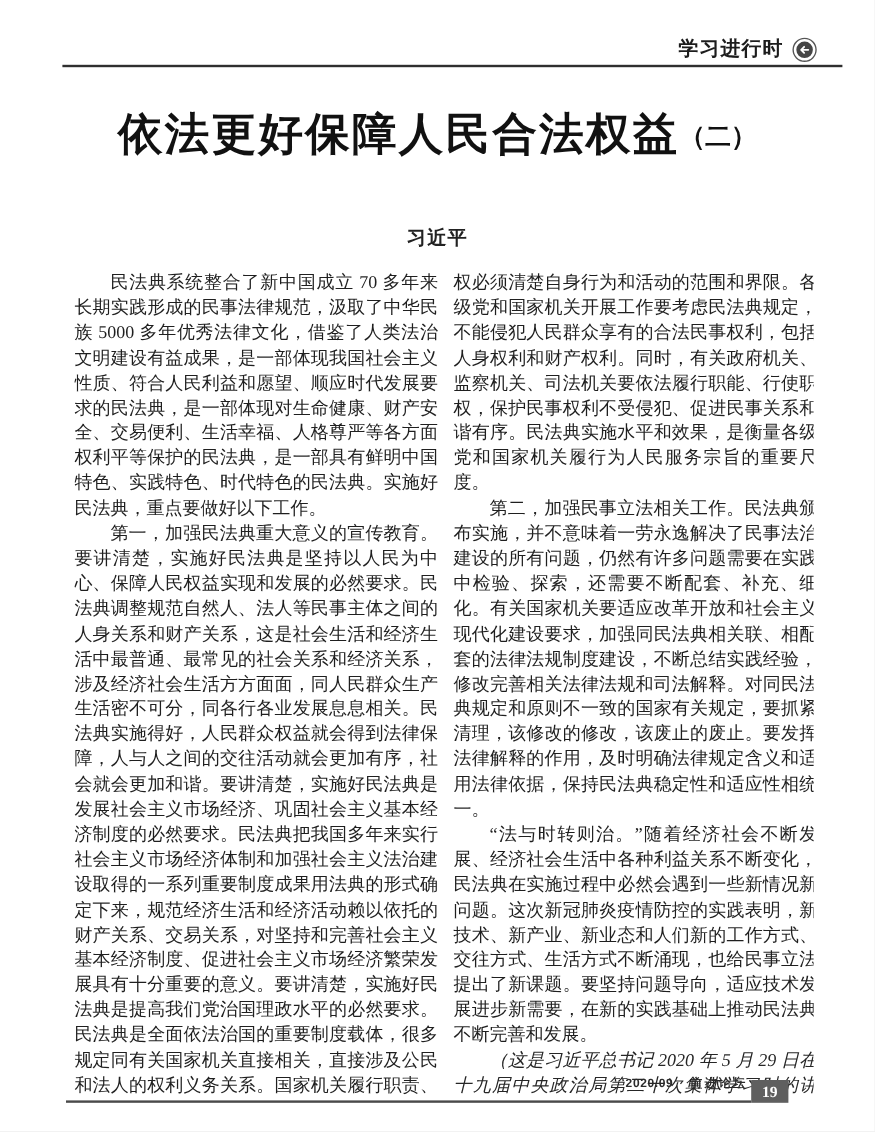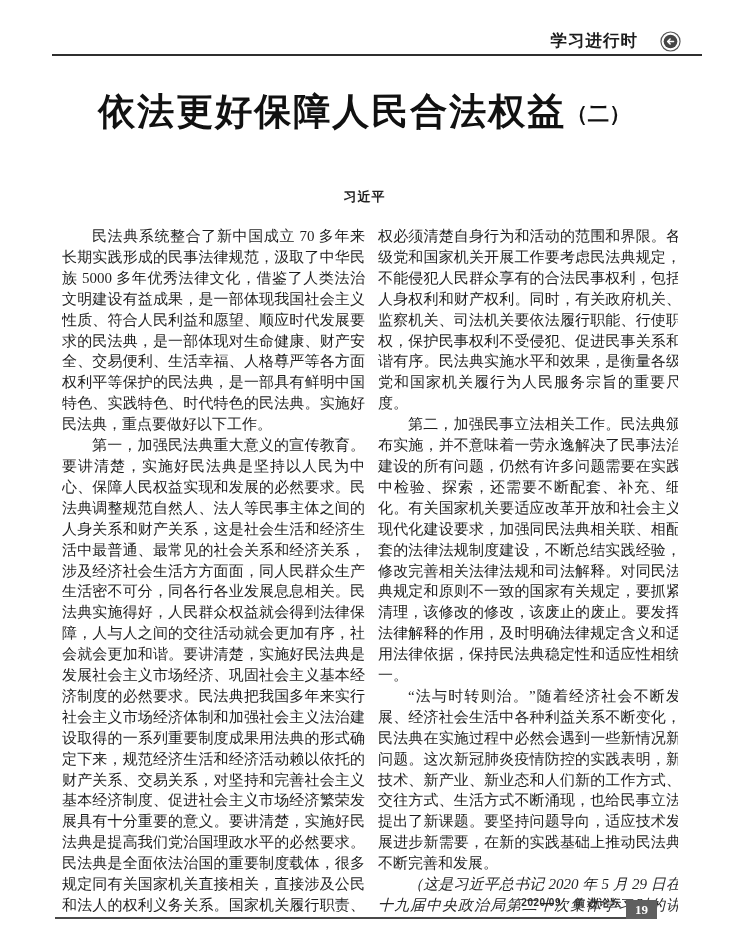--- a/index.html
+++ b/index.html
@@ -8,21 +8,21 @@
     width:729px;height:943px;
     margin:0 auto;
     background:#ffffff;
     overflow:hidden;
     font-family:"Liberation Serif", serif;
     color:#1e1e1e;
   }
   
   .header{
     position:absolute;top:30px;right:48px;
-    display:flex;align-items:flex-end;gap:22px;
+    display:flex;align-items:flex-end;gap:7px;
   }
   .header .tag{
     font-family:"Liberation Sans", sans-serif;
     font-weight:700;font-size:16.5px;color:#1c1c1c;
     letter-spacing:1px;
   }
   .header .icon{width:21px;height:21px;display:block;}
   .top-rule{
     position:absolute;left:52px;top:54px;
     width:650px;height:2px;background:#2f2f2f;
@@ -38,21 +38,21 @@
   }
   .title .suffix{
     font-size:0.58em;
     vertical-align:0.14em;
     letter-spacing:0;
   }
   .author{
     position:absolute;left:0;top:188px;width:100%;
     text-align:center;
     font-family:"Liberation Sans", sans-serif;
-    font-weight:700;font-size:13px;color:#222;
+    font-weight:700;font-size:16px;color:#222;
     letter-spacing:1px;
   }
   
   .body{
     position:absolute;left:62px;top:226px;
     width:616px;height:686px;
     display:flex;gap:13px;overflow:hidden;
   }
   .col{width:303px;flex:0 0 303px;}
   .col p{

